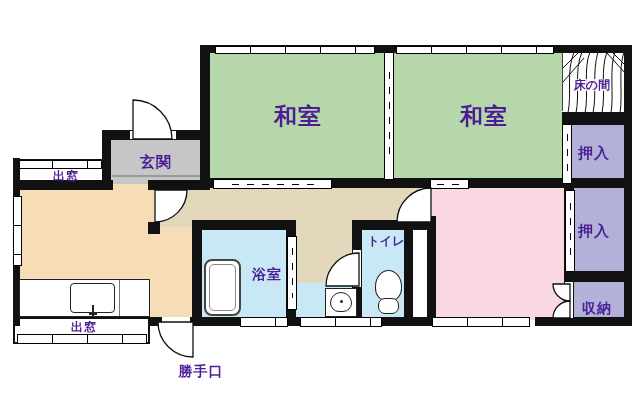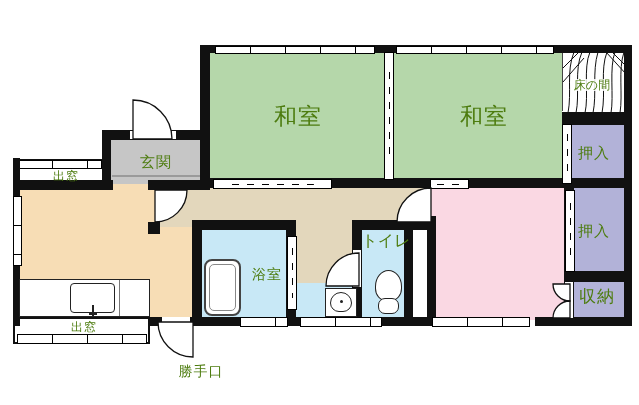--- a/index.html
+++ b/index.html
@@ -11,21 +11,21 @@
   .win-h{position:absolute;background:#fff;border:1px solid #000;
          background-image:repeating-linear-gradient(90deg,transparent 0 34px,#000 34px 35px);}
   .win-v{position:absolute;background:#fff;border:1px solid #000;
          background-image:repeating-linear-gradient(180deg,transparent 0 28px,#000 28px 29px);}
   .slide-h{position:absolute;background:#fff;border:1px solid #000;
          background-image:repeating-linear-gradient(90deg,#000 0 7px,transparent 7px 15px);
          background-size:70% 1px;background-repeat:no-repeat;background-position:center;}
   .slide-v{position:absolute;background:#fff;border:1px solid #000;
          background-image:repeating-linear-gradient(180deg,#000 0 7px,transparent 7px 15px);
          background-size:1px 70%;background-repeat:no-repeat;background-position:center;}
-  .lbl{position:absolute;transform:translate(-50%,-50%);font-weight:400;color:#4d7c0f;
+  .lbl{position:absolute;transform:translate(-50%,-50%);font-weight:700;color:#4c1d95;
        white-space:nowrap;letter-spacing:1px;line-height:1;}
   .fix{position:absolute;background:#fff;}
   .overlay{position:absolute;left:0;top:0;pointer-events:none;}
   .thin{position:absolute;}
   .bay{position:absolute;background:#fff;border:2px solid #111;box-sizing:border-box;}
 </style>
 </head>
 <body>
 
 <div class="plan">
@@ -136,22 +136,22 @@
     <div style="position:absolute;left:4px;top:3px;width:22px;height:20px;border:1.2px solid #222;border-radius:11px 11px 9px 9px;box-sizing:border-box;"></div>
     <div style="position:absolute;left:14px;top:11px;width:3px;height:3px;background:#222;border-radius:50%;"></div>
   </div>
   <div class="fix" style="left:375px;top:270px;width:27px;height:31px;border:1.5px solid #222;border-radius:14px 14px 11px 11px / 17px 17px 13px 13px;box-sizing:border-box;"></div>
   <div class="fix" style="left:378px;top:298px;width:21px;height:16px;border:1.5px solid #222;border-radius:7px;box-sizing:border-box;"></div>
 
   <div class="lbl" style="left:298px;top:116px;font-size:23px;">和室</div>
   <div class="lbl" style="left:484px;top:116px;font-size:23px;">和室</div>
   <div class="lbl" style="left:156px;top:161px;font-size:15px;">玄関</div>
   <div class="lbl" style="left:267px;top:274px;font-size:14px;">浴室</div>
-  <div class="lbl" style="left:386px;top:241px;font-size:16px;letter-spacing:0;">トイレ</div>
+  <div class="lbl" style="left:386px;top:241px;font-size:12px;letter-spacing:0;">トイレ</div>
   <div class="lbl" style="left:592px;top:85px;font-size:12px;letter-spacing:0;background:rgba(255,255,255,.85);padding:0 1px;">床の間</div>
   <div class="lbl" style="left:594px;top:152px;font-size:15px;">押入</div>
   <div class="lbl" style="left:594px;top:230px;font-size:15px;">押入</div>
-  <div class="lbl" style="left:597px;top:296px;font-size:17px;">収納</div>
+  <div class="lbl" style="left:597px;top:308px;font-size:14px;">収納</div>
   <div class="lbl" style="left:66px;top:176px;font-size:12px;">出窓</div>
   <div class="lbl" style="left:84px;top:327px;font-size:12px;">出窓</div>
   <div class="lbl" style="left:201px;top:371px;font-size:14px;">勝手口</div>
 
 </div>
 
 </body></html>

